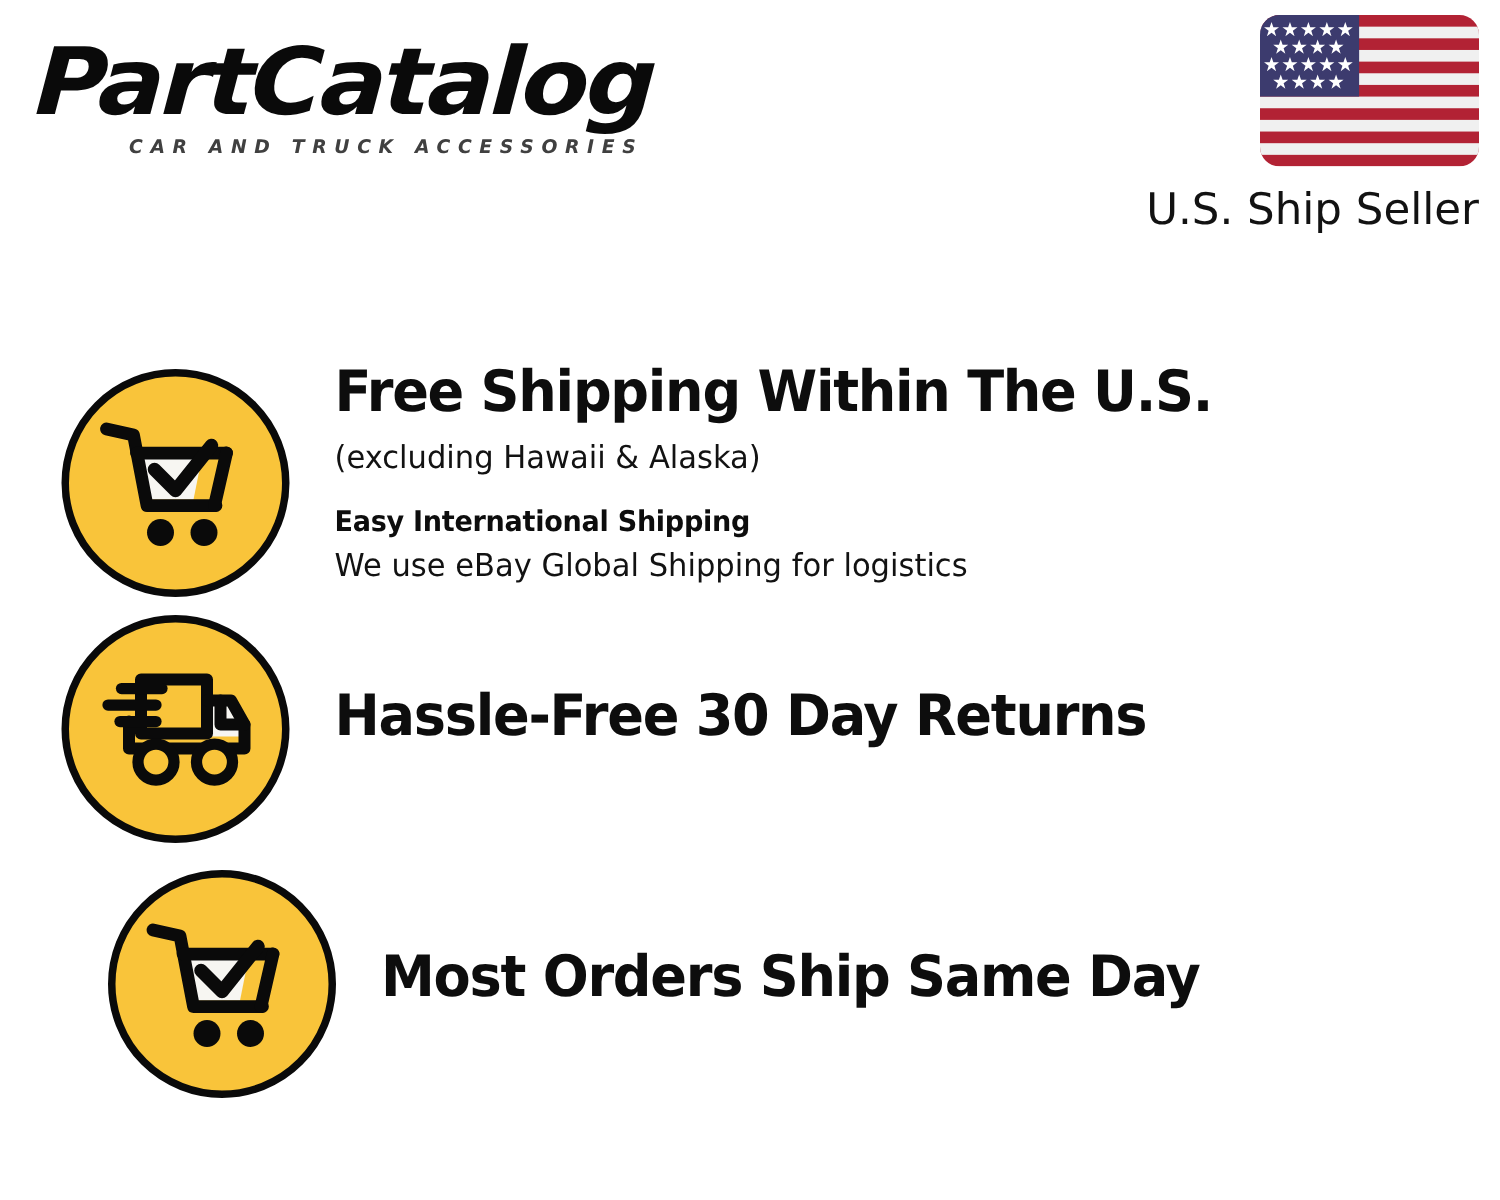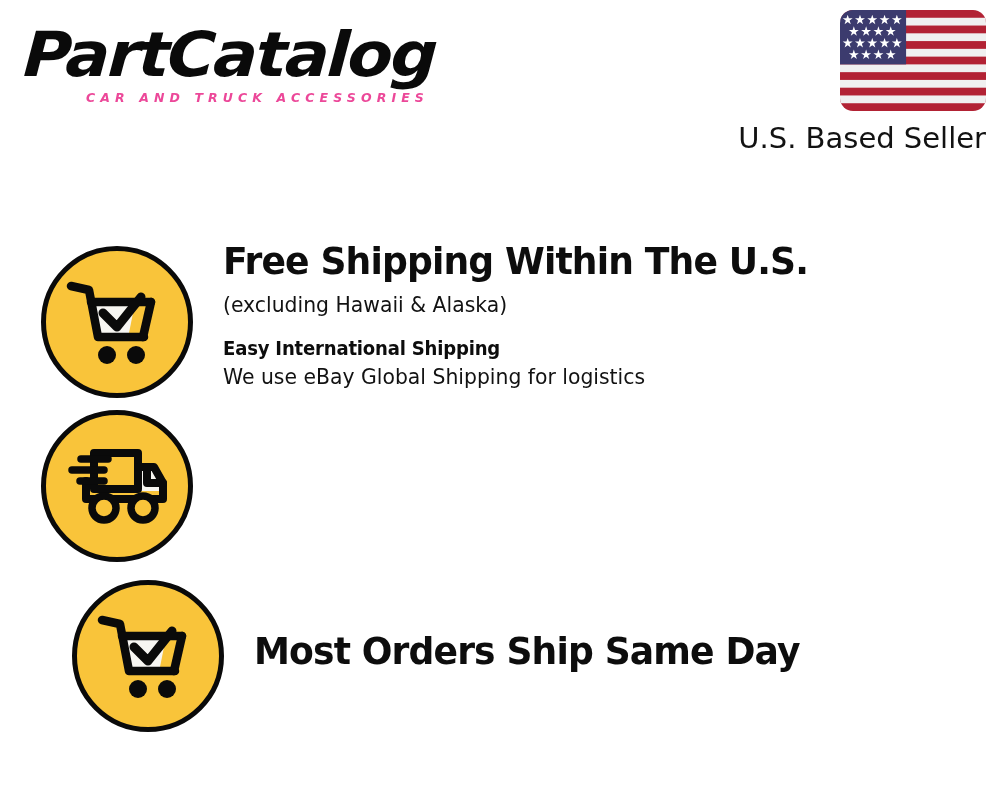--- a/index.html
+++ b/index.html
@@ -48,21 +48,21 @@
   #brand-tagline {
     display: block;
     position: absolute;
     left: 62px;
     top: 68px;
     font-family: "DejaVu Sans", sans-serif;
     font-weight: 700;
     font-style: italic;
     font-size: 12.5px;
     letter-spacing: 5.1px;
-    color: #ec4899;
+    color: #404040;
     white-space: nowrap;
   }
 
   
   #flag-block {
     position: absolute;
     right: 14px;
     top: 10px;
     width: 260px;
     text-align: right;
@@ -232,21 +232,21 @@
           </g>
           <g>
             <polygon points="18,51 19.6,55.6 24.5,55.6 20.5,58.5 22,63.2 18,60.3 14,63.2 15.5,58.5 11.5,55.6 16.4,55.6"></polygon>
             <polygon points="34,51 35.6,55.6 40.5,55.6 36.5,58.5 38,63.2 34,60.3 30,63.2 31.5,58.5 27.5,55.6 32.4,55.6"></polygon>
             <polygon points="50,51 51.6,55.6 56.5,55.6 52.5,58.5 54,63.2 50,60.3 46,63.2 47.5,58.5 43.5,55.6 48.4,55.6"></polygon>
             <polygon points="66,51 67.6,55.6 72.5,55.6 68.5,58.5 70,63.2 66,60.3 62,63.2 63.5,58.5 59.5,55.6 64.4,55.6"></polygon>
           </g>
         </g>
       </svg>
     </span>
-    <span id="seller-label">U.S. Based Seller</span>
+    <span id="seller-label">U.S. Ship Seller</span>
   </div>
 </div>
 
 <div id="features">
 
   <div class="feature-row" id="feature-row-0">
     <div class="feature-icon">
       <svg width="104" height="94" viewBox="0 0 104 94" aria-hidden="true">
         <path d="M30 28 L70 28 L64 58 L34 58 Z" fill="#F7F6F2"></path>
         <g fill="none" stroke="#0a0a0a" stroke-width="8.5" stroke-linecap="round" stroke-linejoin="round">
@@ -280,20 +280,24 @@
         </g>
         <g fill="none" stroke="#0a0a0a" stroke-width="7.5" stroke-linecap="round">
           <path d="M17 16 L44 16"></path>
           <path d="M8 27 L40 27"></path>
           <path d="M16 38 L40 38"></path>
         </g>
         <circle cx="40" cy="65" r="12" fill="#F9C43A" stroke="#0a0a0a" stroke-width="7.5"></circle>
         <circle cx="79" cy="65" r="12" fill="#F9C43A" stroke="#0a0a0a" stroke-width="7.5"></circle>
       </svg>
     </div>
+    <div class="feature-text">
+      <span class="feature-title">Hassle-Free 30 Day Returns</span>
+
+    </div>
   </div>
 
   <div class="feature-row" id="feature-row-2">
     <div class="feature-icon">
       <svg width="104" height="94" viewBox="0 0 104 94" aria-hidden="true">
         <path d="M30 28 L70 28 L64 58 L34 58 Z" fill="#F7F6F2"></path>
         <g fill="none" stroke="#0a0a0a" stroke-width="8.5" stroke-linecap="round" stroke-linejoin="round">
           <path d="M6 11 L24 15 L33 62 L79 62"></path>
           <path d="M26 27 L86 27"></path>
           <path d="M86 27 L78 62"></path>

